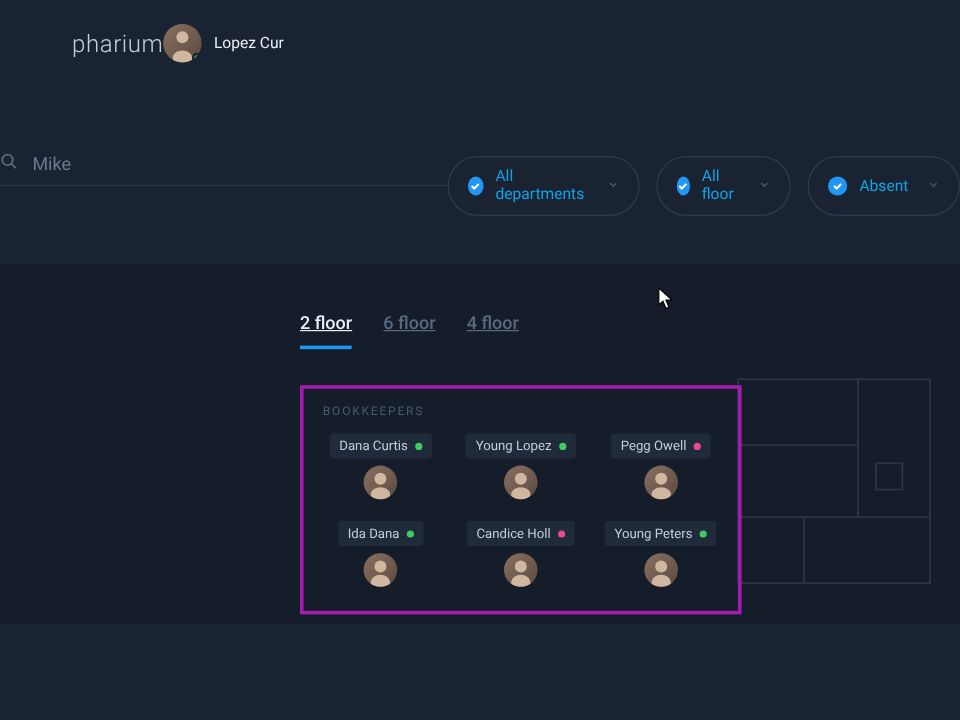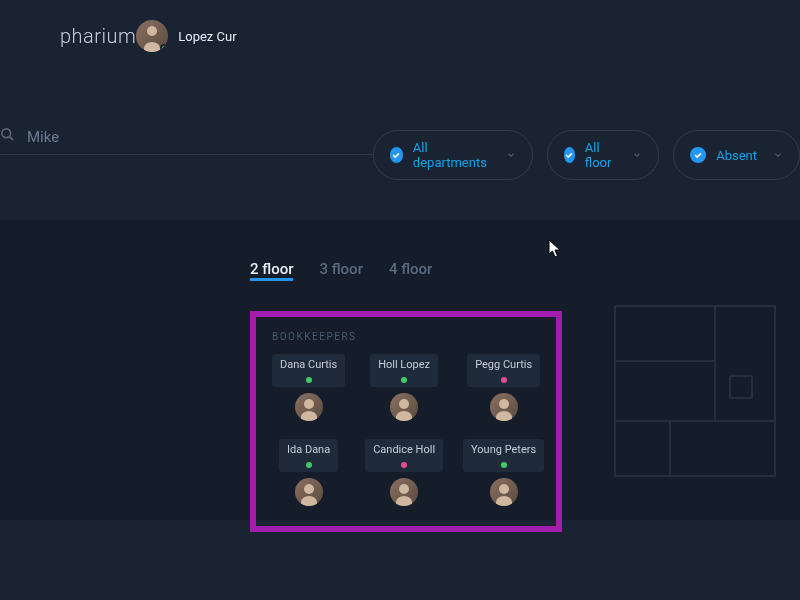--- a/index.html
+++ b/index.html
@@ -141,37 +141,39 @@
   position: relative;
 }
 .floor-tabs {
   display: flex;
   gap: 26px;
   margin-left: 190px;
 }
 .floor-tab {
   font-size: 15px;
   color: #5a6b80;
+  padding-bottom: 10px;
   cursor: pointer;
   font-weight: 500;
+  text-decoration: underline;
 }
 .floor-tab.active {
   color: #e8eef5;
   border-bottom: 3px solid #2196f3;
 }
 .floorplan-wrap {
   position: relative;
   margin-top: 30px;
 }
 .room-box {
   position: absolute;
   left: 190px;
   top: 0;
-  border: 6px solid #a21caf;
-  width: 312px;
+  border: 3px solid #a21caf;
+  width: 368px;
   padding: 14px 16px 20px 16px;
 }
 .room-label {
   font-size: 10px;
   letter-spacing: 1.5px;
   color: #4a5a6e;
   text-transform: uppercase;
   margin-bottom: 12px;
 }
 .people-grid {
@@ -188,21 +190,20 @@
 .person-chip {
   display: flex;
   align-items: center;
   gap: 6px;
   background: #1f2a3a;
   border-radius: 3px;
   padding: 4px 8px;
   font-size: 11px;
   color: #c5ced9;
   white-space: nowrap;
-  flex-direction: column;
 }
 .dot {
   width: 6px;
   height: 6px;
   border-radius: 50%;
   flex-shrink: 0;
 }
 .dot.green { background: #3dcc63; }
 .dot.pink { background: #e84a8f; }
 .map-bg {
@@ -286,21 +287,21 @@
             </svg>
         </span>
       </div>
     </div>
   </div>
 </div>
 
 <div class="bottom-section">
   <div class="floor-tabs">
     <div class="floor-tab active">2 floor</div>
-    <div class="floor-tab">3 floor</div>
+    <div class="floor-tab">6 floor</div>
     <div class="floor-tab">4 floor</div>
   </div>
 
   <div class="floorplan-wrap">
     <svg class="map-bg" viewBox="0 0 170 180">
       <rect x="5" y="5" width="160" height="170"></rect>
       <line x1="5" y1="60" x2="105" y2="60"></line>
       <line x1="105" y1="5" x2="105" y2="120"></line>
       <line x1="5" y1="120" x2="165" y2="120"></line>
       <rect x="120" y="75" width="22" height="22"></rect>
@@ -314,29 +315,29 @@
         <div class="person">
           <div class="person-chip">
             <span>Dana Curtis</span>
             <span class="dot green"></span>
           </div>
           <div class="avatar"></div>
         </div>
 
         <div class="person">
           <div class="person-chip">
-            <span>Holl Lopez</span>
+            <span>Young Lopez</span>
             <span class="dot green"></span>
           </div>
           <div class="avatar"></div>
         </div>
 
         <div class="person">
           <div class="person-chip">
-            <span>Pegg Curtis</span>
+            <span>Pegg Owell</span>
             <span class="dot pink"></span>
           </div>
           <div class="avatar"></div>
         </div>
 
         <div class="person">
           <div class="person-chip">
             <span>Ida Dana</span>
             <span class="dot green"></span>
           </div>

